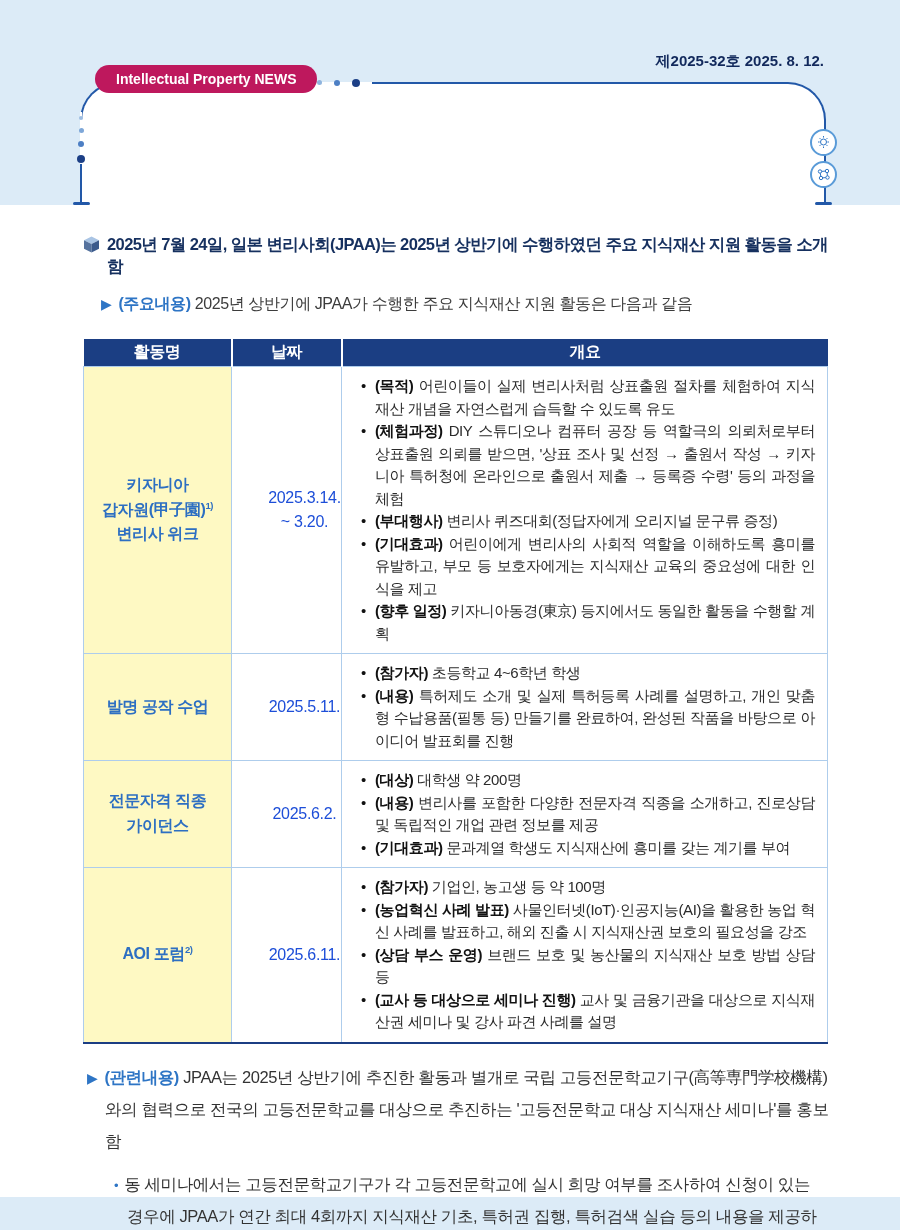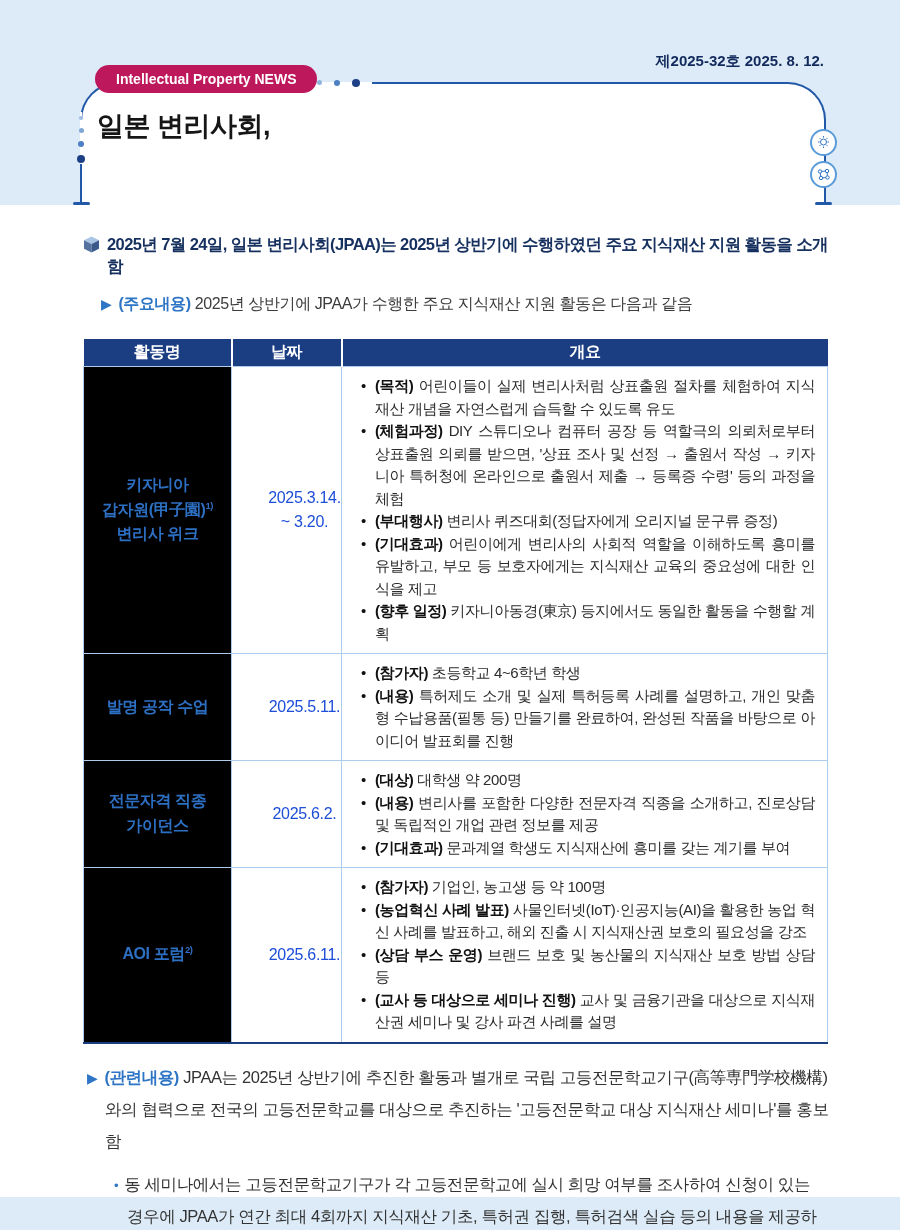--- a/index.html
+++ b/index.html
@@ -67,21 +67,21 @@
 
   table.activity { margin-top:24px; width:744px; border-collapse:collapse; table-layout:fixed; }
   .activity th {
     background:#1b3e83; color:#fff; font-size:16px; font-weight:bold;
     height:28px; letter-spacing:-0.4px;
   }
   .activity th + th { border-left:2px solid #fff; }
   .activity td { border:1px solid #aecdec; vertical-align:middle; }
   .activity tr:last-child td { border-bottom:2.5px solid #1b3e83; }
   td.act-name {
-    background:#000000; color:#2d6fc2; font-weight:bold; font-size:16px;
+    background:#fef9c3; color:#2d6fc2; font-weight:bold; font-size:16px;
     text-align:center; line-height:1.55; letter-spacing:-0.4px;
   }
   td.act-date { text-align:center; font-size:16px; color:#1d4ed8; letter-spacing:-0.3px; line-height:1.5;padding-left:36px; }
   td.act-desc { padding:8px 12px 8px 16px; }
   .act-desc ul { list-style:none; }
   .act-desc li {
     position:relative; padding-left:17px; font-size:15px; line-height:1.5;
     text-align:justify; color:#2b2b2b; letter-spacing:-0.4px;
   }
   .act-desc li::before { content:"•"; position:absolute; left:3px; top:0; color:#111; }
@@ -138,21 +138,20 @@
       <line x1="5.6" y1="4.4" x2="9.3" y2="4.1"></line>
         <line x1="4.3" y1="6.2" x2="4.8" y2="9.3"></line>
       <line x1="6.6" y1="10.9" x2="9.8" y2="10.6"></line>
         <line x1="11.1" y1="5.7" x2="11.4" y2="8.8"></line>
     </svg>
   </div>
 
   <div class="badge">Intellectual Property NEWS</div>
 
   <div class="title">
-    <div>일본 변리사회,</div>
   </div>
 
   <div class="content">
 
     <div class="lead">
       <svg class="cube" width="17" height="17" viewBox="0 0 17 17">
         <polygon points="8.5,0.5 16,4.2 8.5,7.9 1,4.2" fill="#a9c4e4"></polygon>
         <polygon points="1,4.2 8.5,7.9 8.5,16.5 1,12.8" fill="#55729e"></polygon>
         <polygon points="16,4.2 8.5,7.9 8.5,16.5 16,12.8" fill="#3b5a8c"></polygon>
       </svg>

